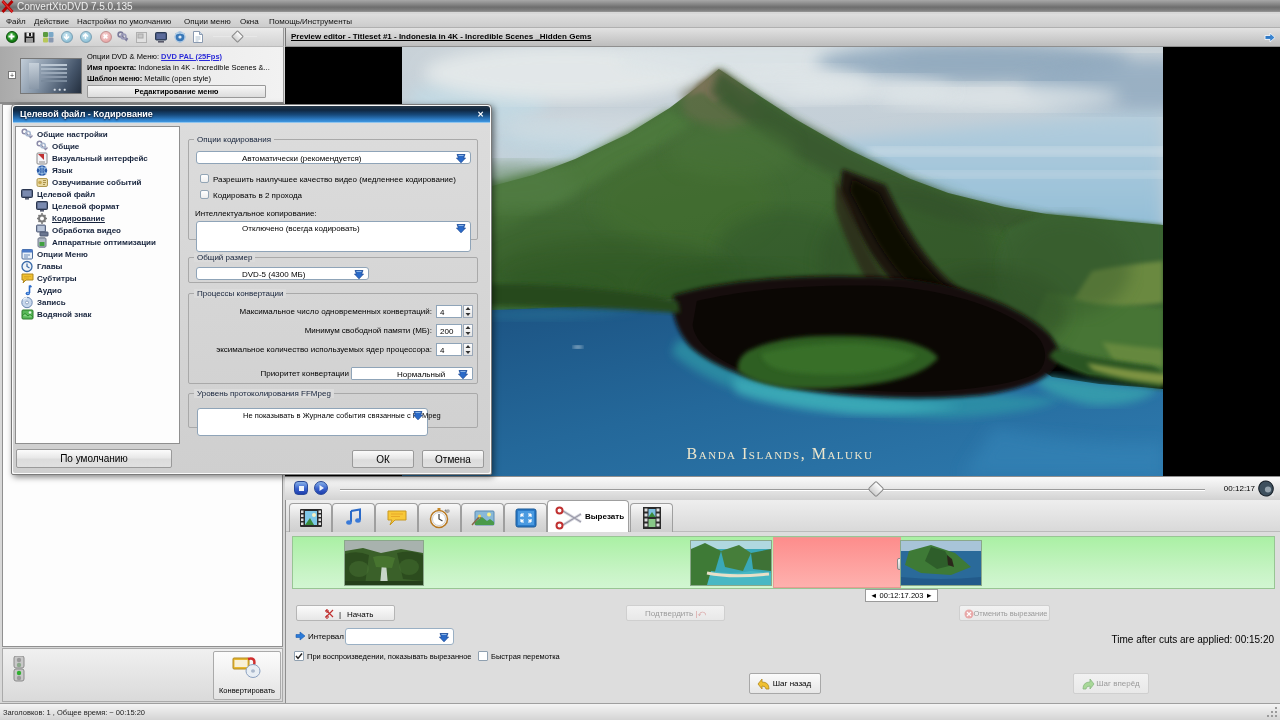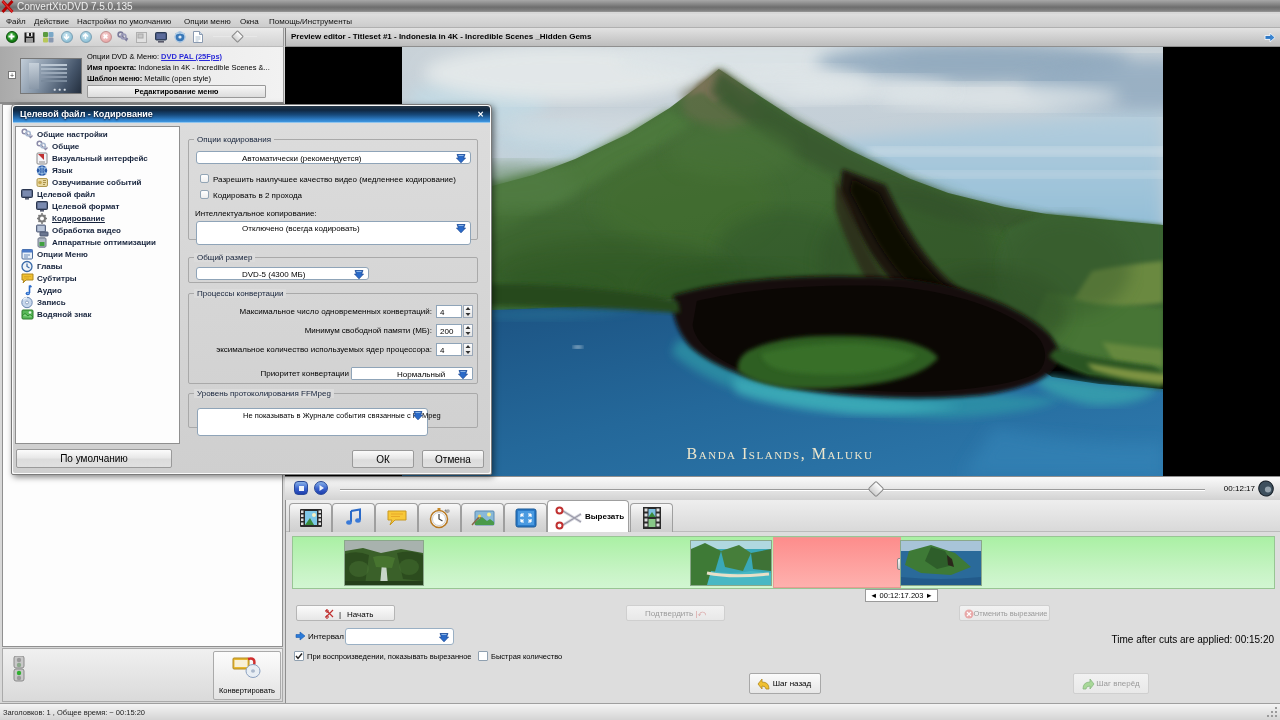--- a/index.html
+++ b/index.html
@@ -38,21 +38,21 @@
 
 #leftlist { left:2px; top:104px; width:281px; height:543px; background:#fdfdfd; border:1px solid #909090; }
 #leftinfo { left:2px; top:648px; width:281px; height:54px; background:linear-gradient(#f0f0f0,#dadada); border:1px solid #aaa; }
 #leftinfo .txt { position:absolute; left:27px; top:4px; font-size:7.5px; line-height:10.5px; color:#111; }
 #convbtn { position:absolute; left:210px; top:2px; width:68px; height:49px; background:linear-gradient(#fcfcfc,#e3e3e3);
   border:1px solid #aaa; border-radius:2px; font-size:7.5px; text-align:center;padding-left:20px; }
 
 
 #prevtitle { left:285px; top:28px; width:995px; height:19px; background:linear-gradient(#e2e2e2,#bdbdbd);
   border-bottom:1px solid #8f8f8f; border-left:1px solid #777; }
-#prevtitle b { position:absolute; left:5px; top:4px; font-size:8px; color:#000; }
+#prevtitle b { position:absolute; left:5px; top:4px; font-size:8px; color:#000;text-decoration:underline; }
 #videoarea { left:285px; top:47px; width:995px; height:429px; background:#000; }
 #videoimg { position:absolute; left:117px; top:0; width:761px; height:429px; }
 
 
 #playrow { left:285px; top:476px; width:995px; height:24px; background:linear-gradient(#fafafa,#dfdfdf 70%,#d2d2d2);
   border-top:1px solid #8f8f8f; }
 #slider-track { position:absolute; left:55px; top:12px; width:865px; height:2px; background:#9a9a9a; border-bottom:1px solid #fff; }
 #slider-thumb { position:absolute; left:585px; top:6px; width:12px; height:12px; background:linear-gradient(#fdfdfd,#cfcfcf); border:1px solid #8a8a8a; transform:rotate(45deg); border-radius:2px;}
 #ptime { position:absolute; right:25px; top:7px; font-size:8px; }
 
@@ -523,21 +523,21 @@
       </svg>
   </div>
   <div class="dlbl" style="left:988px; top:134px; transform:translateX(-100%); font-size:10px;">Time after cuts are applied: 00:15:20</div>
   <div class="chk" style="left:8px; top:151px; background:#fff;">
     <svg width="8" height="8" style="margin:0px 0 0 0px">
         <path d="M1 4 L3 6.5 L7 1.5" stroke="#222" stroke-width="1.4" fill="none"></path>
       </svg>
   </div>
   <div class="dlbl" style="left:21px; top:152px; font-size:7.5px;">При воспроизведении, показывать вырезанное</div>
   <div class="chk" style="left:192px; top:151px;"></div>
-  <div class="dlbl" style="left:205px; top:152px; font-size:7.5px;">Быстрая количество</div>
+  <div class="dlbl" style="left:205px; top:152px; font-size:7.5px;">Быстрая перемотка</div>
   <div class="bbtn" style="left:463px; top:173px; width:72px; height:21px; line-height:20px; border-color:#a8a8a8;">
     <svg style="position:absolute;left:7px;top:4px" width="14" height="13" viewBox="0 0 14 13">
         <path d="M12 11 Q12 4 5 4 L5 1 L1 6 L5 11 L5 8 Q9 8 9 11 Z" fill="#f0c030" stroke="#b08820" stroke-width="0.8"></path>
       </svg>
     <span style="margin-left:14px">Шаг назад</span>
   </div>
   <div class="bbtn dis" style="left:787px; top:173px; width:76px; height:21px; line-height:20px;">
     <svg style="position:absolute;left:7px;top:4px" width="14" height="13" viewBox="0 0 14 13">
         <path d="M2 11 Q2 4 9 4 L9 1 L13 6 L9 11 L9 8 Q5 8 5 11 Z" fill="#a8d898" stroke="#88b880" stroke-width="0.8"></path>
       </svg>
@@ -574,21 +574,21 @@
     <svg width="12" height="11" viewBox="0 0 12 11">
         <path d="M2 1.5 H10 L8.5 5 H10.5 L6 9.8 L1.5 5 H3.5 Z" fill="#2a6ac8" stroke="#1a4a98" stroke-width="0.8"></path>
         <path d="M3.5 2.5 H8.5" stroke="#8ab4e8"></path>
       </svg>
   </div>
   <div class="cb" style="left:189px; top:70px;"></div>
   <div class="dlbl" style="left:202px; top:71px;">Разрешить наилучшее качество видео (медленнее кодирование)</div>
   <div class="cb" style="left:189px; top:86px;"></div>
   <div class="dlbl" style="left:202px; top:87px;">Кодировать в 2 прохода</div>
   <div class="dlbl" style="left:184px; top:105px;">Интеллектуальное копирование:</div>
-  <div class="combo" style="left:185px; top:117px; width:275px; height:24px;">
+  <div class="combo" style="left:185px; top:117px; width:275px; height:31px;">
       <span class="ctext">Отключено (всегда кодировать)</span>
     <svg width="12" height="11" viewBox="0 0 12 11">
         <path d="M2 1.5 H10 L8.5 5 H10.5 L6 9.8 L1.5 5 H3.5 Z" fill="#2a6ac8" stroke="#1a4a98" stroke-width="0.8"></path>
         <path d="M3.5 2.5 H8.5" stroke="#8ab4e8"></path>
       </svg>
   </div>
   <div class="grp" style="top:153px; height:26px;">
       <span class="glbl">Общий размер</span>
     </div>
   <div class="combo" style="left:185px; top:163px; width:173px; height:13px;">

